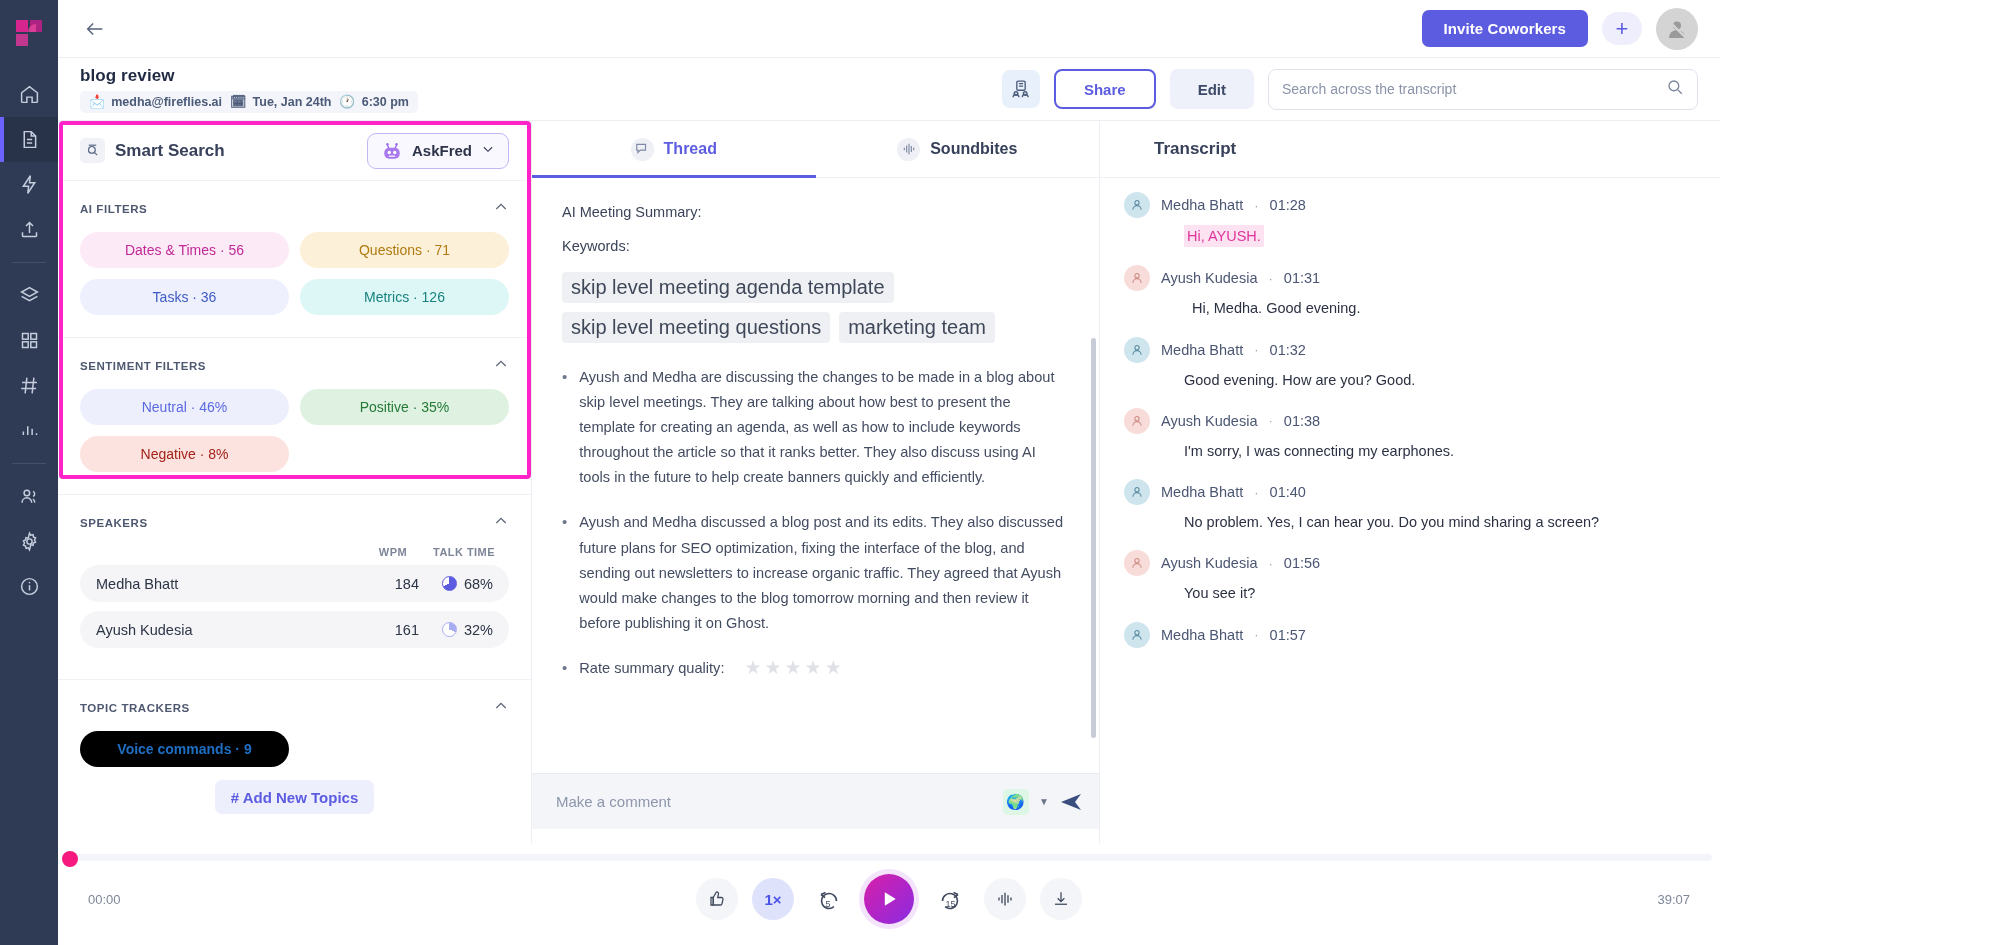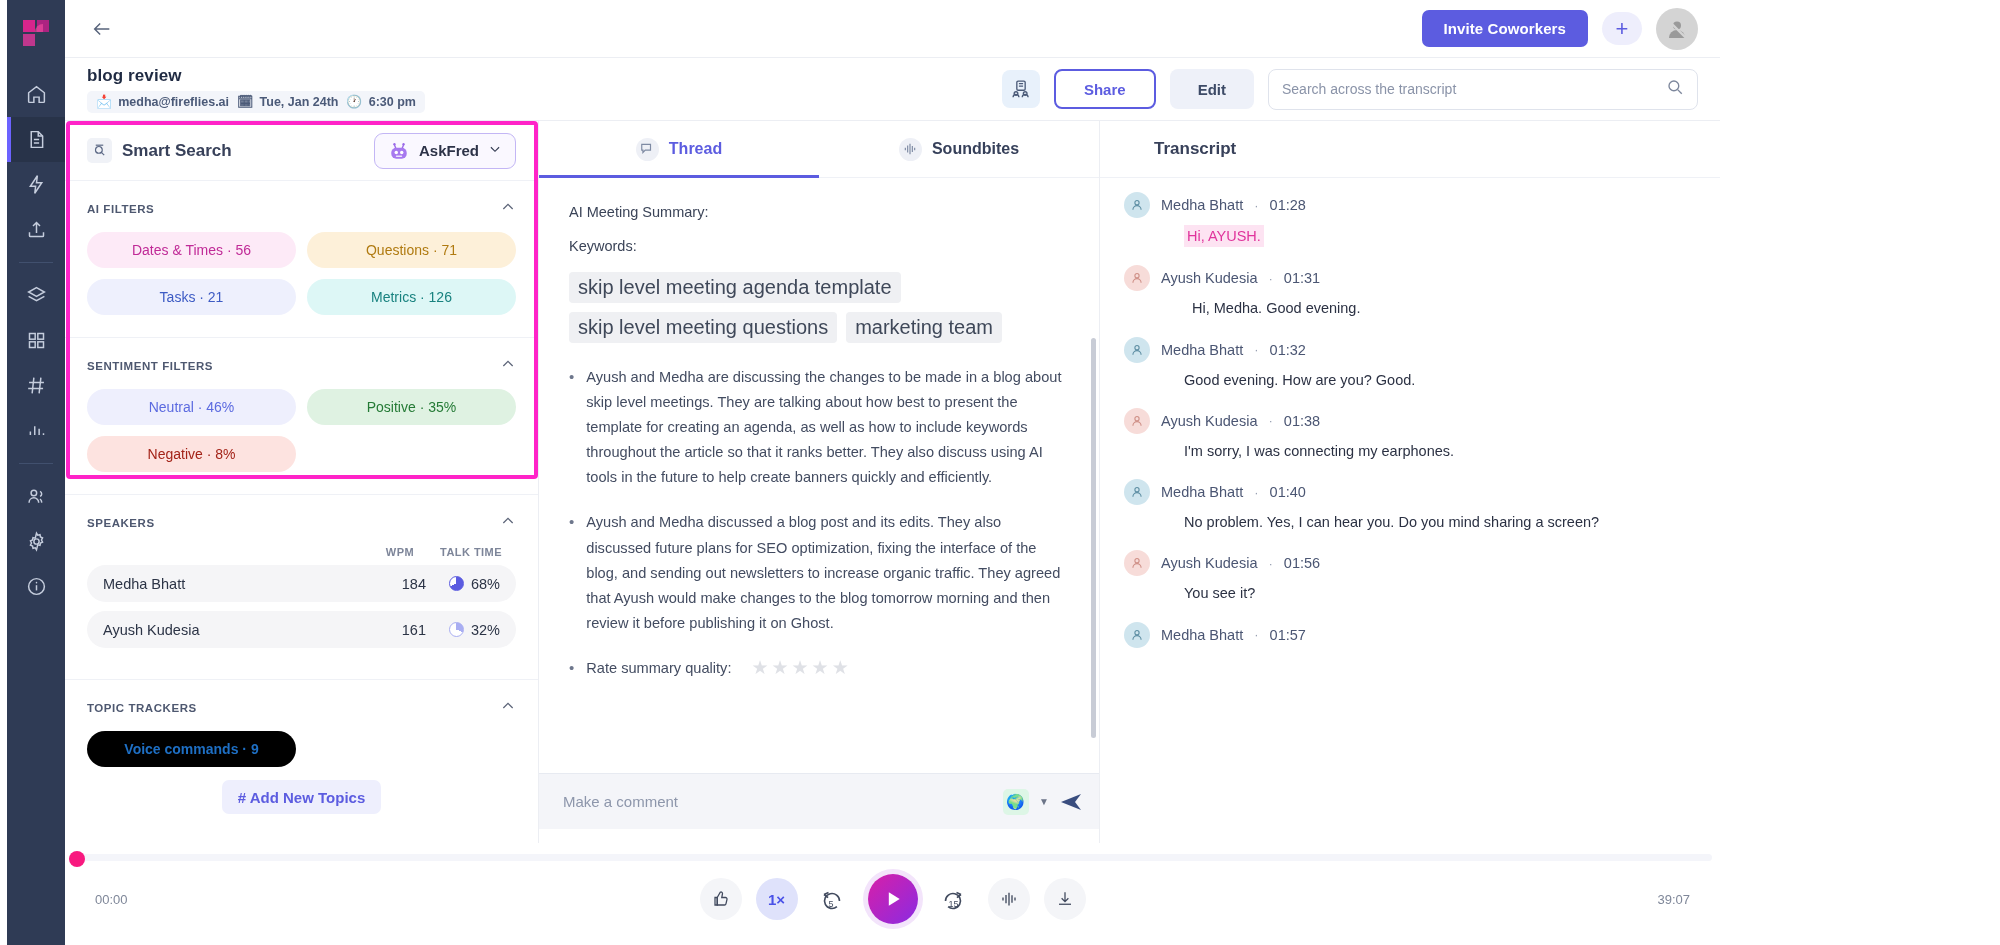--- a/index.html
+++ b/index.html
@@ -1,21 +1,21 @@
 <!DOCTYPE html>
 <html><head>
 <meta charset="utf-8">
 <style>
   * { box-sizing: border-box; margin: 0; padding: 0; }
   html, body {
     width: 2000px; height: 945px;
     font-family: "Liberation Sans", sans-serif;
     background: #ffffff; overflow: hidden;
   }
-  .app { position: relative; width: 1720px; height: 945px; display: flex; padding-left: 7px; }
+  .app { position: relative; width: 1720px; height: 945px; display: flex; }
 
   
   .rail {
     width: 58px; height: 945px; background: #2f3b55;
     display: flex; flex-direction: column; align-items: center;
     flex: 0 0 58px; position: relative;
   }
   .rail-logo { margin-top: 16px; margin-bottom: 22px; width: 34px; height: 34px; }
   .rail-ico {
     width: 58px; height: 45px; display: flex; align-items: center; justify-content: center;
@@ -418,21 +418,21 @@
             <span class="sect-title">AI FILTERS</span>
             <span class="chev">
               <svg viewBox="0 0 24 24" width="16" height="16" fill="none" stroke="currentColor" stroke-width="1.9">
                   <path d="M5 15l7-7 7 7"></path>
                 </svg>
             </span>
           </div>
           <div class="pillgrid" id="ai-pills">
               <div class="pill" style="background: rgb(253, 234, 247); color: rgb(192, 42, 151);">Dates &amp; Times · 56</div>
               <div class="pill" style="background: rgb(253, 240, 217); color: rgb(176, 122, 16);">Questions · 71</div>
-              <div class="pill" style="background: rgb(238, 240, 253); color: rgb(61, 91, 196);">Tasks · 21</div>
+              <div class="pill" style="background: rgb(238, 240, 253); color: rgb(61, 91, 196);">Tasks · 36</div>
               <div class="pill" style="background: rgb(221, 247, 246); color: rgb(24, 130, 127);">Metrics · 126</div>
             </div>
         </div>
         <div class="div-line"></div>
 
         <div class="sect">
           <div class="sect-head">
             <span class="sect-title">SENTIMENT FILTERS</span>
             <span class="chev">
               <svg viewBox="0 0 24 24" width="16" height="16" fill="none" stroke="currentColor" stroke-width="1.9">

